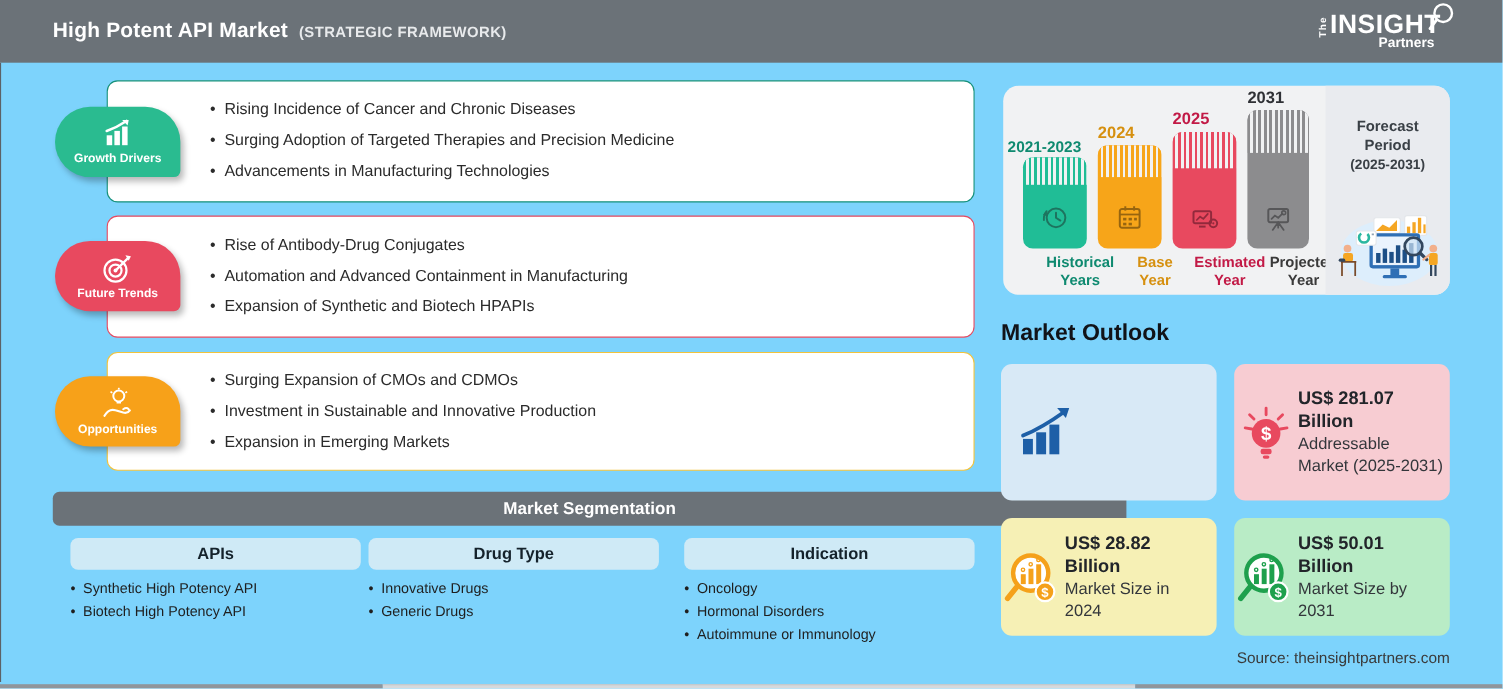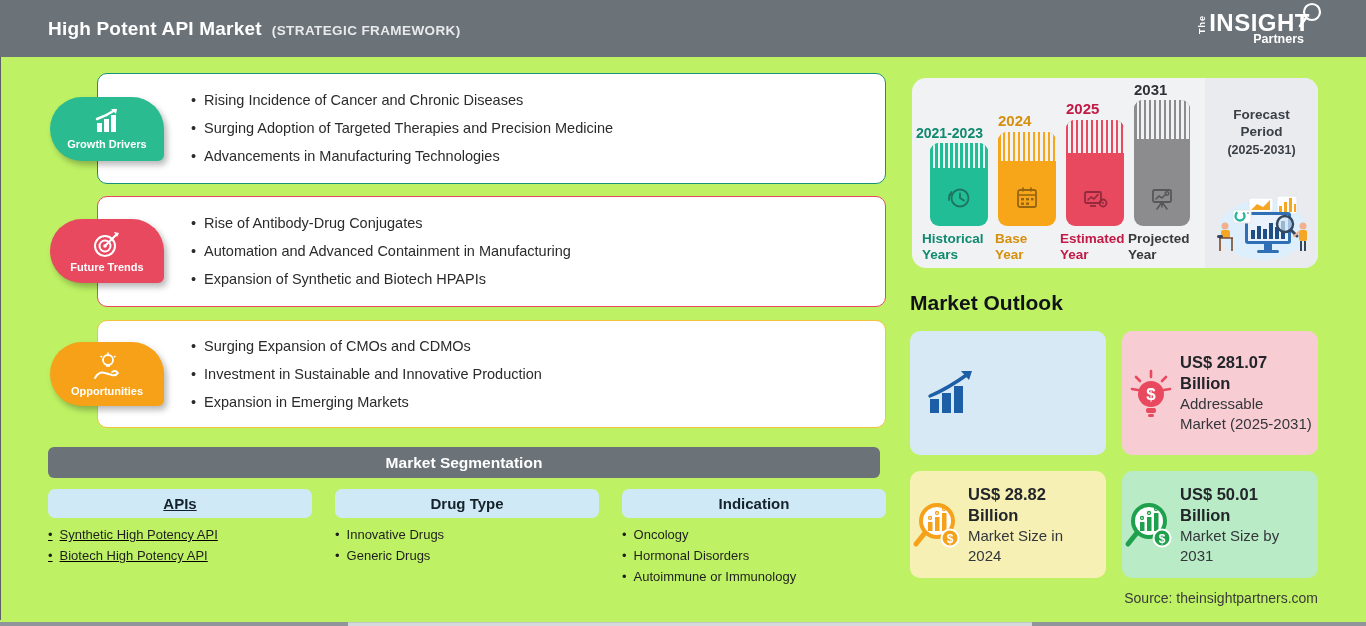--- a/index.html
+++ b/index.html
@@ -1,18 +1,18 @@
 <!DOCTYPE html>
 <html><head>
 <meta charset="utf-8">
 <style>
   * { margin:0; padding:0; box-sizing:border-box; }
   html,body { width:1366px; height:626px; }
   body { font-family:"Liberation Sans", sans-serif; background:#ffffff; overflow:hidden; }
-  #page { position:relative; width:1366px; height:626px; background:#bef264; }
+  #page { position:relative; width:1366px; height:626px; background:#7dd3fc; }
   #page::before { content:""; position:absolute; left:0; top:57px; bottom:6px; width:1px; background:#5c6166; }
 
   
   .header { position:absolute; left:0; top:0; width:1366px; height:57px; background:#6b7278;
             display:flex; align-items:center; justify-content:space-between; padding:0 56px 0 48px; }
   .header-title { color:#ffffff; font-size:19px; font-weight:bold; letter-spacing:.2px; }
   .header-sub { color:#e8eaec; font-size:13.5px; font-weight:bold; margin-left:10px; letter-spacing:.4px; }
   .logo { position:relative; display:flex; align-items:flex-start; color:#fff; }
   .logo-the { writing-mode:vertical-rl; transform:rotate(180deg); font-size:9px; font-weight:bold; letter-spacing:1px; margin-top:4px; margin-right:2px; }
   .logo-main { position:relative; }
@@ -32,29 +32,29 @@
 
   .badge { position:absolute; left:50px; width:114px; height:64px; border-radius:32px 32px 6px 32px;
            display:flex; flex-direction:column; align-items:center; justify-content:center; gap:3px;
            box-shadow:3px 4px 6px rgba(0,0,0,.28); }
   .badge-label { color:#fff; font-size:11px; font-weight:bold; }
   #badge-0 { top:97px;  background:#2abb90; }
   #badge-1 { top:219px; background:#e8495f; }
   #badge-2 { top:342px; background:#f7a119; }
 
   
-  .seg-bar { position:absolute; left:48px; top:447px; width:832px; height:31px; background:#6b7278;
+  .seg-bar { position:absolute; left:48px; top:447px; width:976px; height:31px; background:#6b7278;
              border-radius:6px; display:flex; align-items:center; justify-content:center;
              color:#fff; font-size:15.5px; font-weight:bold; }
   .seg-pill { position:absolute; top:489px; width:264px; height:29px; background:#cfeaf6; border-radius:7px;
               display:flex; align-items:center; justify-content:center; color:#14222b; font-size:15px; font-weight:bold; }
   .seg-list { position:absolute; top:524px; width:280px; list-style:none; }
   .seg-list li { font-size:13px; color:#1f1f1f; line-height:21px; }
   .seg-list li::before { content:"•"; margin-right:7px; }
-  .seg-col-0 { left:48px;text-decoration:underline; } .seg-col-1 { left:335px; } .seg-col-2 { left:622px; }
+  .seg-col-0 { left:64px; } .seg-col-1 { left:335px; } .seg-col-2 { left:622px; }
 
   
   .timeline { position:absolute; left:912px; top:78px; width:406px; height:190px; background:#f1f2f3; border-radius:14px; }
   .forecast { position:absolute; right:0; top:0; width:113px; height:190px; background:#e9ebef; border-radius:0 14px 14px 0;
               text-align:center; padding-top:28px; color:#3a4046; }
   .forecast-line { font-size:13.5px; font-weight:bold; line-height:17px; }
   .forecast-range { font-size:12.5px; font-weight:bold; margin-top:3px; }
   .forecast-illus { position:absolute; left:6px; bottom:6px; }
 
   .tbar { position:absolute; border-radius:9px; overflow:hidden; }
@@ -67,21 +67,21 @@
   #tbar-0 .stripe { height:25px; background:repeating-linear-gradient(90deg,#20bd96 0 2.5px,#f1f2f3 2.5px 5px); }
   #tbar-1 .stripe { height:29px; background:repeating-linear-gradient(90deg,#f7a519 0 2.5px,#f1f2f3 2.5px 5px); }
   #tbar-2 .stripe { height:33px; background:repeating-linear-gradient(90deg,#e8495f 0 2.5px,#f1f2f3 2.5px 5px); }
   #tbar-3 .stripe { height:39px; background:repeating-linear-gradient(90deg,#8c8c8e 0 2.5px,#f1f2f3 2.5px 5px); }
 
   .tyear { position:absolute; font-weight:bold; font-size:15px; }
   #tyear-0 { left:4px;  width:86px; top:47px; font-size:14px; color:#0f8a70; }
   #tyear-1 { left:86px; width:58px; top:34px; color:#d6900f; }
   #tyear-2 { left:154px; width:58px; top:22px; color:#c21a46; }
   #tyear-3 { left:222px; width:56px; top:3px;  color:#2f3135; }
-  .tlabel { position:absolute; top:153px; font-size:13.5px; font-weight:bold; line-height:16px; }
+  .tlabel { position:absolute; top:153px; text-align:center; font-size:13.5px; font-weight:bold; line-height:16px;margin-left:23px; }
   #tlabel-0 { left:10px;  width:74px; color:#0f8a70; }
   #tlabel-1 { left:83px;  width:64px; color:#d6900f; }
   #tlabel-2 { left:148px; width:70px; color:#c21a46; }
   #tlabel-3 { left:216px; width:68px; color:#3a3a3a; }
 
   
   .outlook-title { position:absolute; left:910px; top:291px; font-size:21px; font-weight:bold; color:#111318; }
   .card { position:absolute; width:196px; border-radius:10px; display:flex; align-items:center; }
   #card-0 { left:910px;  top:331px; height:124px; background:#d8e9f6; padding:0 8px 0 16px; gap:12px; }
   #card-1 { left:1122px; top:331px; height:124px; background:#f7ccd2; }

